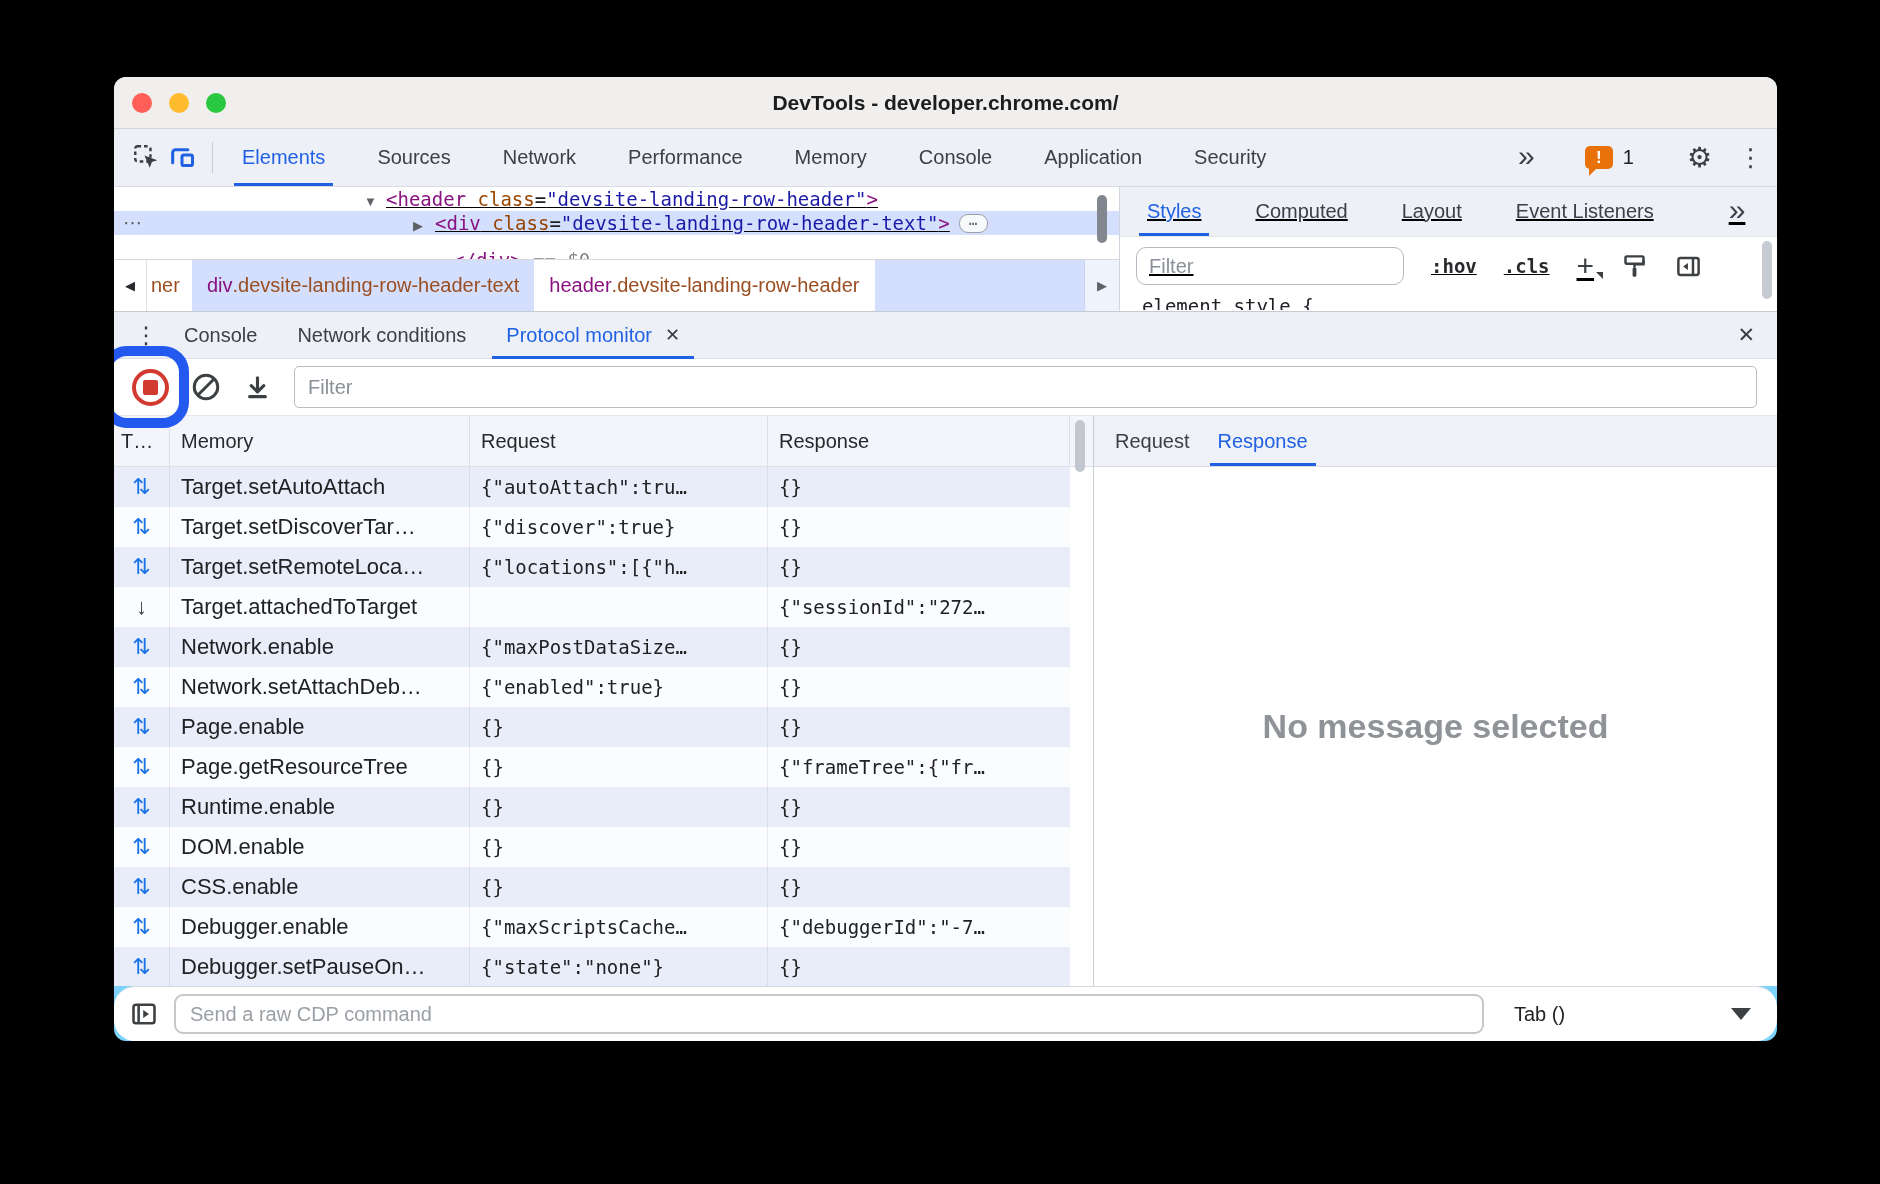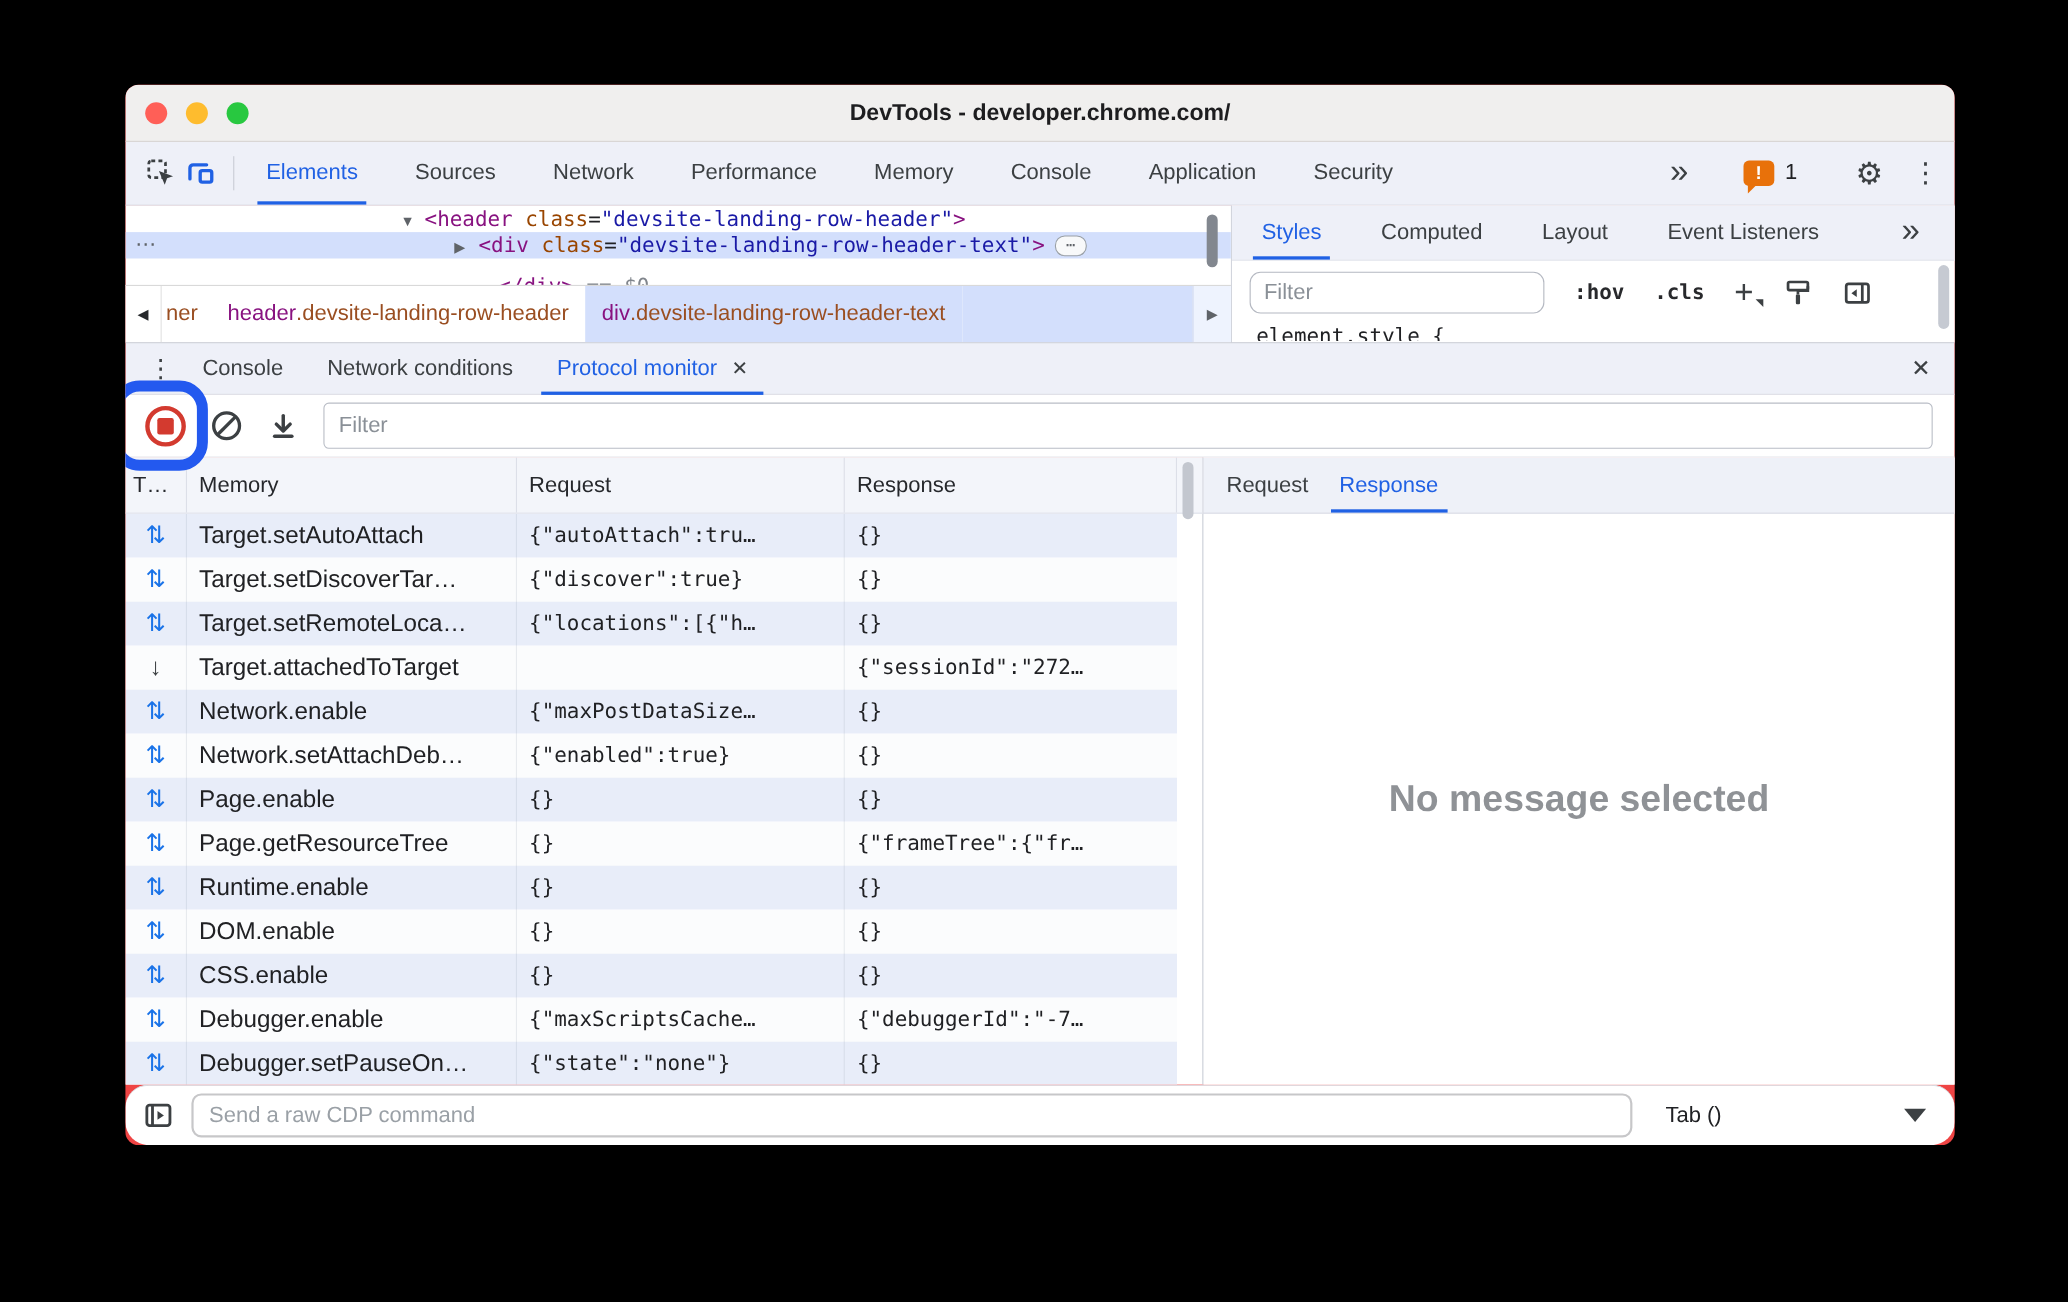--- a/index.html
+++ b/index.html
@@ -1,18 +1,18 @@
 <!DOCTYPE html>
 <html><head>
 <meta charset="utf-8">
 <style>
   html,body{margin:0;padding:0;background:#000;}
   .stage{position:relative;width:1880px;height:1184px;background:#000;overflow:hidden;
          font-family:"Liberation Sans",sans-serif;-webkit-font-smoothing:antialiased;}
-  .window{position:absolute;left:114px;top:77px;width:1663px;height:964px;background:#ef4444;
+  .window{position:absolute;left:114px;top:77px;width:1663px;height:964px;background:#7dd3fc;
           border-radius:12px;overflow:hidden;box-shadow:0 24px 70px rgba(0,0,0,.6);}
 
   
   .titlebar{height:52px;background:#f0efee;border-bottom:1px solid #d6d5d4;position:relative;
             display:flex;align-items:center;justify-content:center;box-sizing:border-box;}
   .lights{position:absolute;left:18px;top:50%;transform:translateY(-50%);display:flex;gap:17px;}
   .light{width:20px;height:20px;border-radius:50%;}
   .light.red{background:#ff5f57;}.light.yellow{background:#febc2e;}.light.green{background:#28c840;}
   .win-title{font-size:21px;font-weight:700;color:#1d1d1f;}
 
@@ -30,21 +30,21 @@
   .issue-badge{display:flex;align-items:center;gap:10px;margin-left:24px;}
   .badge-bubble{position:relative;width:28px;height:23px;background:#e8710a;border-radius:5px;color:#fff;
                 font-weight:700;font-size:17px;display:flex;align-items:center;justify-content:center;}
   .badge-bubble::after{content:"";position:absolute;left:4px;bottom:-7px;width:0;height:0;
                 border-top:8px solid #e8710a;border-right:8px solid transparent;}
   .badge-count{font-size:20px;color:#202124;}
   .gear{font-size:28px;color:#3c4043;line-height:1;}
   .kebab{font-size:25px;color:#3c4043;line-height:1;}
 
   
-  .upper{height:124px;display:flex;position:relative;background:#fff;}
+  .upper{height:124px;display:flex;position:relative;background:#fff;text-decoration:underline;}
   .elements-pane{width:1006px;position:relative;border-right:1px solid #d2d5dd;box-sizing:border-box;}
   .code-area{height:72px;overflow:hidden;font-family:"DejaVu Sans Mono",monospace;font-size:19px;
              line-height:24px;position:relative;}
   .code-line{height:24px;white-space:nowrap;position:relative;}
   .code-line.l1{padding-left:250px;}
   .code-line.l2{padding-left:299px;background:#d3dffc;}
   .code-line.l3{padding-left:339px;margin-top:13px;}
   .gutter{position:absolute;left:9px;top:0;color:#5f6368;letter-spacing:2px;font-family:"Liberation Sans",sans-serif;}
   .twisty{color:#5f6368;display:inline-block;width:22px;font-size:13px;font-family:"Liberation Sans",sans-serif;}
   .tk-tag{color:#881280;}.tk-attr{color:#994500;}.tk-str{color:#1a1aa6;}.tk-punc{color:#202124;}
@@ -201,27 +201,27 @@
       <div class="elements-pane">
         <div class="code-area" id="code-area">
             <div class="code-line l1"><span class="twisty">▼</span><span class="tk-tag">&lt;header</span><span class="tk-attr"> class</span><span class="tk-punc">=</span><span class="tk-str">"devsite-landing-row-header"</span><span class="tk-tag">&gt;</span></div>
             <div class="code-line l2 selected"><span class="gutter">⋯</span><span class="twisty">▶</span><span class="tk-tag">&lt;div</span><span class="tk-attr"> class</span><span class="tk-punc">=</span><span class="tk-str">"devsite-landing-row-header-text"</span><span class="tk-tag">&gt;</span><span class="inline-badge">⋯</span></div>
             <div class="code-line l3"><span class="tk-tag">&lt;/div&gt;</span><span class="tk-anno"> == $0</span></div>
           </div>
         <div class="el-thumb"></div>
         <div class="breadcrumbs">
           <div class="crumb-nav left">◀</div>
           <div class="crumb partial">ner</div>
+          <div class="crumb selected">
+            <span class="btag">div</span>
+              <span class="bcls">.devsite-landing-row-header-text</span>
+          </div>
           <div class="crumb">
             <span class="btag">header</span>
               <span class="bcls">.devsite-landing-row-header</span>
-          </div>
-          <div class="crumb selected">
-            <span class="btag">div</span>
-              <span class="bcls">.devsite-landing-row-header-text</span>
           </div>
           <div class="crumb-fill"></div>
           <div class="crumb-nav right">▶</div>
         </div>
       </div>
 
       <div class="styles-pane">
         <div class="styles-tabs" id="styles-tabs">
             <div class="tab active">Styles</div>
             <div class="tab">Computed</div>

